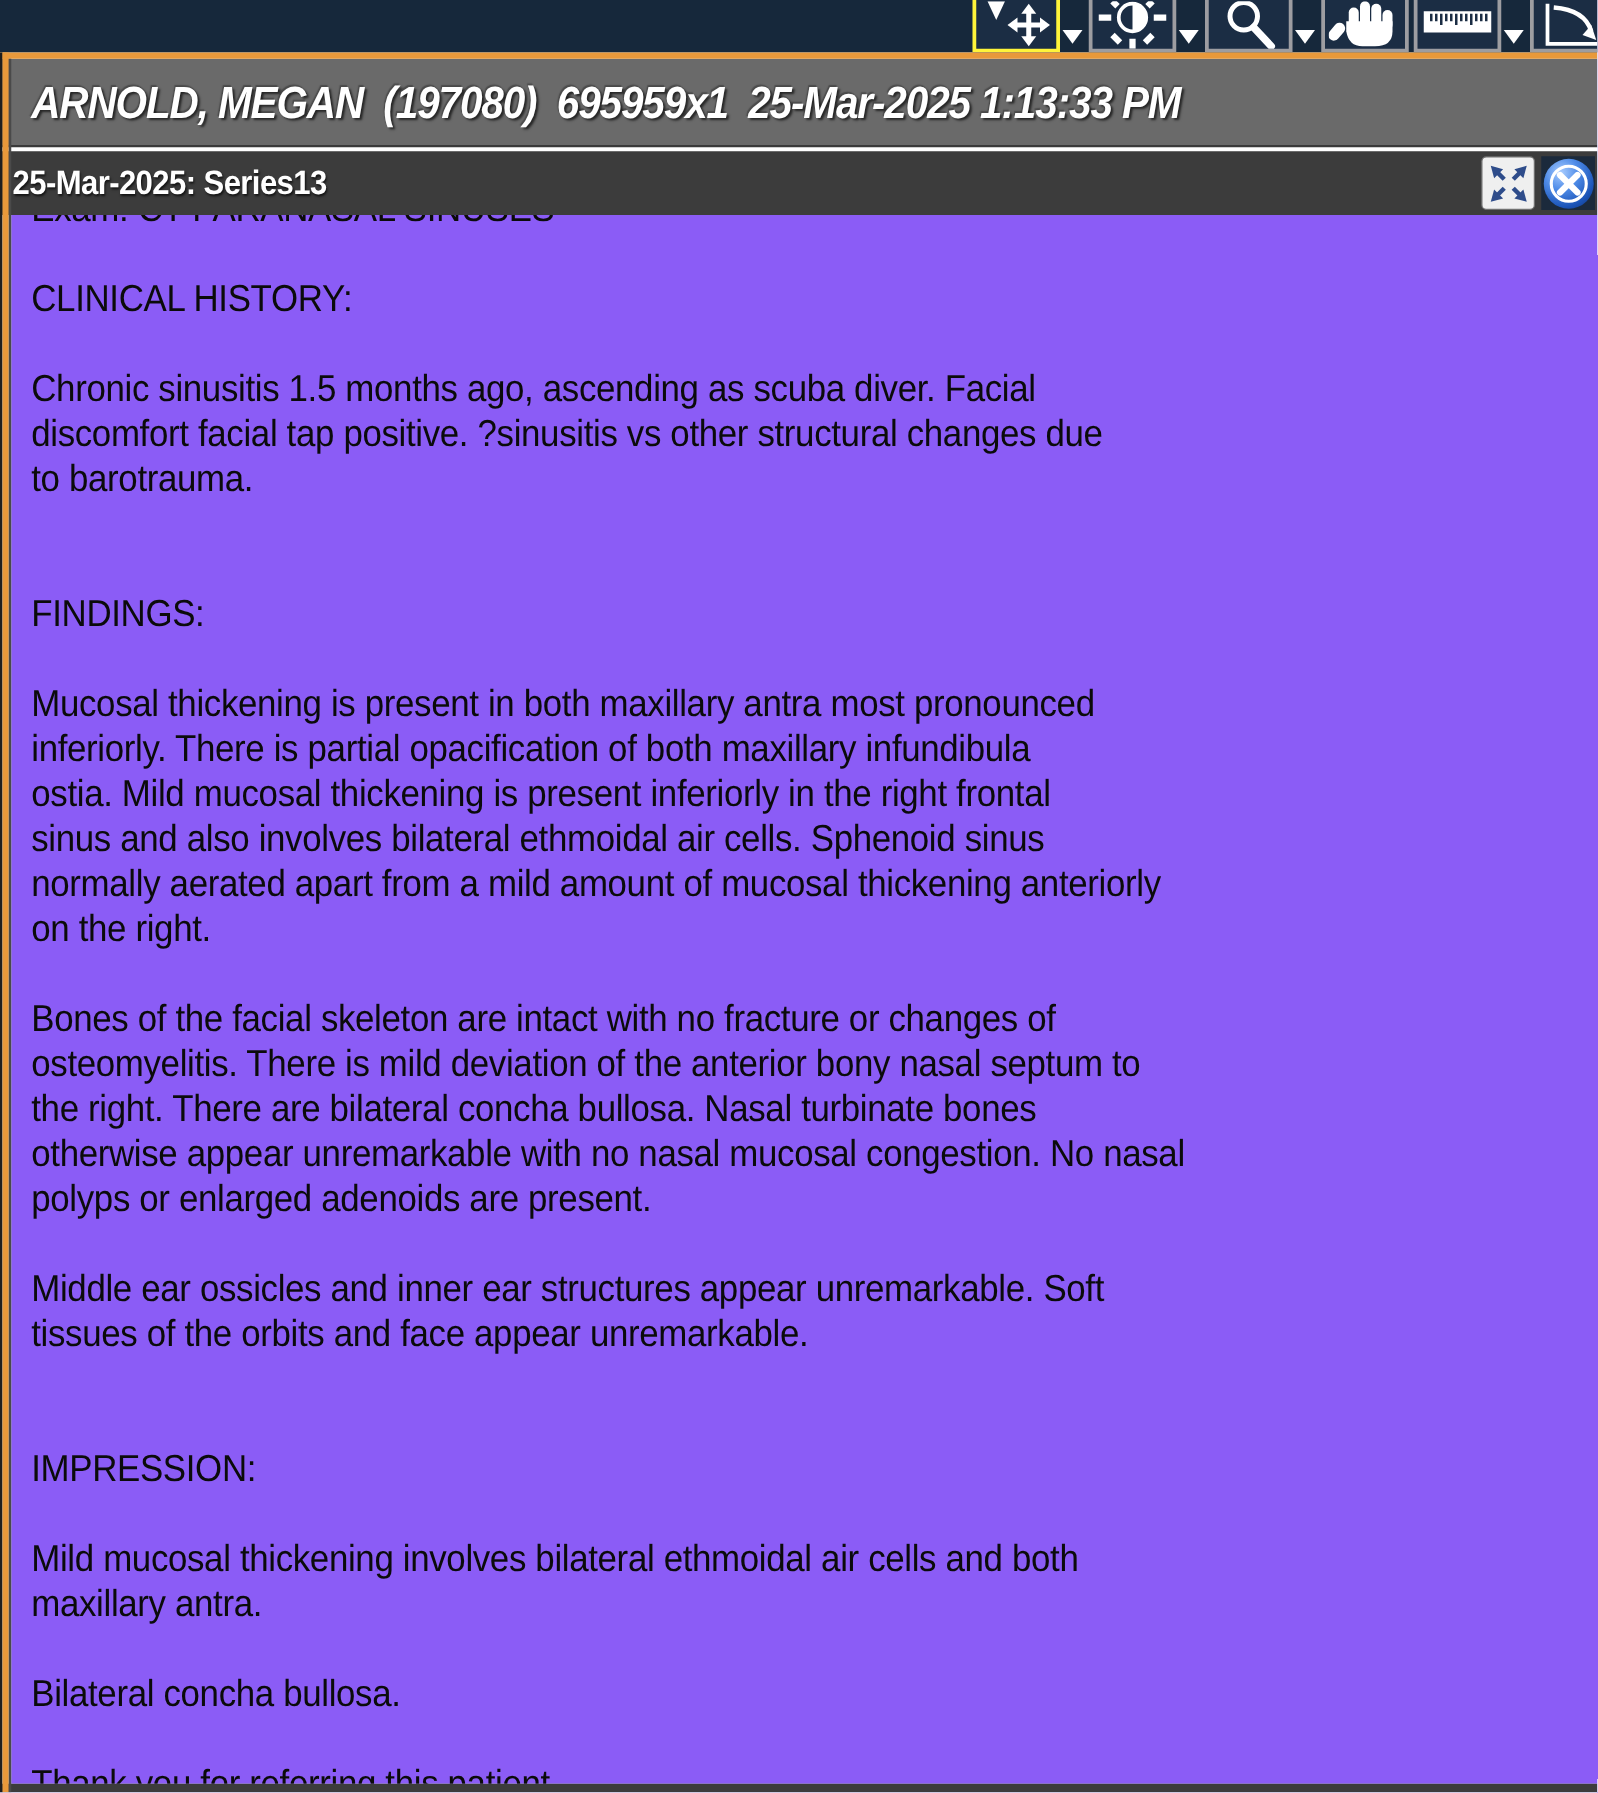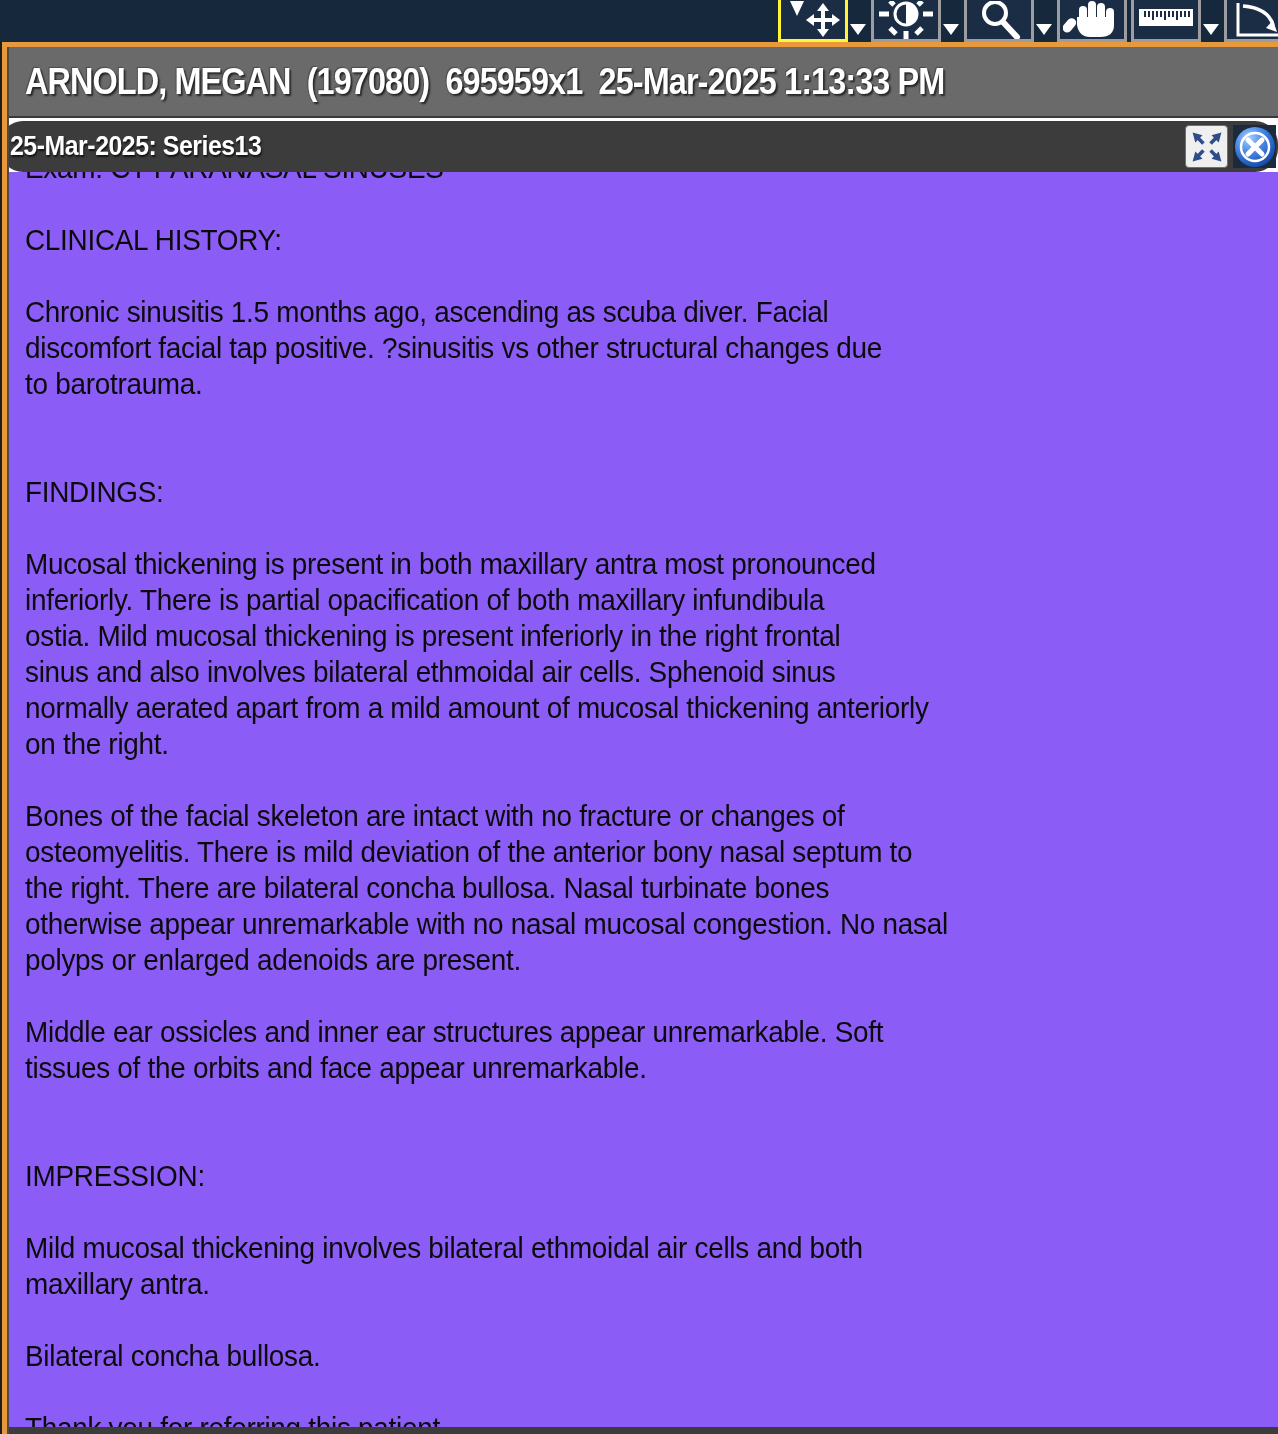--- a/index.html
+++ b/index.html
@@ -21,31 +21,31 @@
   .dd .tri { width:0; height:0; border-left:8px solid transparent; border-right:8px solid transparent;
              border-top:11px solid #fff; }
 
   
   .orange-top  { position:absolute; top:42px; left:0; width:100%; height:5px; background:#E8993B; z-index:20; }
   .strip-black { position:absolute; top:42px; bottom:0; left:0; width:2px; background:#1E1E1E; z-index:21; }
   .strip-orange{ position:absolute; top:42px; bottom:0; left:2px; width:5px; background:#E8993B; z-index:21; }
   .strip-gray  { position:absolute; top:47px; bottom:0; left:7px; width:2px; background:#4A4A4A; z-index:21; }
 
   
-  .banner { position:absolute; top:47px; left:0; width:100%; height:69px; background:#6A6A6A; }
+  .banner { position:absolute; top:47px; left:0; width:100%; height:69px; background:#6A6A6A;font-style:italic; }
   .banner-text { position:absolute; left:25px; top:0; line-height:69px; white-space:pre;
                  color:#fff; font-size:36px; font-weight:bold; letter-spacing:-1px;
                  transform:scaleX(0.90); transform-origin:0 50%;
                  text-shadow:2px 2px 2px rgba(0,0,0,.65), -1px -1px 1px rgba(0,0,0,.3); }
 
   .sep-dark  { position:absolute; top:116px; left:0; width:100%; height:2px; background:#3A3A3A; }
   .sep-light { position:absolute; top:118px; left:0; width:100%; height:3px; background:#FFFFFF; }
 
   
-  .seriesbar { position:absolute; top:121px; left:0; width:100%; height:51px; background:#3C3C3C; z-index:5;border-radius:23px; }
+  .seriesbar { position:absolute; top:121px; left:0; width:100%; height:51px; background:#3C3C3C; z-index:5; }
   .series-label { position:absolute; left:10px; top:0; line-height:51px; white-space:pre;
                   color:#fff; font-size:27px; font-weight:bold; letter-spacing:-0.5px;
                   transform:scaleX(0.92); transform-origin:0 50%;
                   text-shadow:1px 2px 2px rgba(0,0,0,.7); }
   .series-icons { position:absolute; right:2px; top:4px; display:flex; gap:5px; }
   .maxbtn { width:43px; height:43px; background:#EFEFEF; border:1px solid #707070; border-radius:4px;
             display:flex; align-items:center; justify-content:center; cursor:pointer; }
   .closewrap { width:43px; height:43px; background:#1B2A3C; display:flex; align-items:center;
                justify-content:center; cursor:pointer; }
   .closeball { width:40px; height:40px; border-radius:50%;

